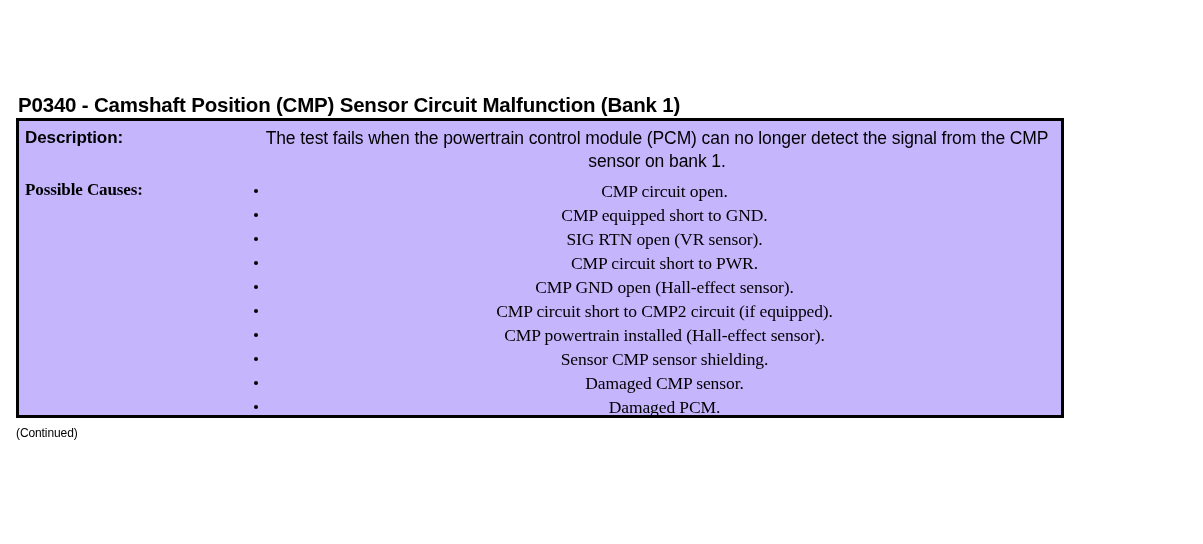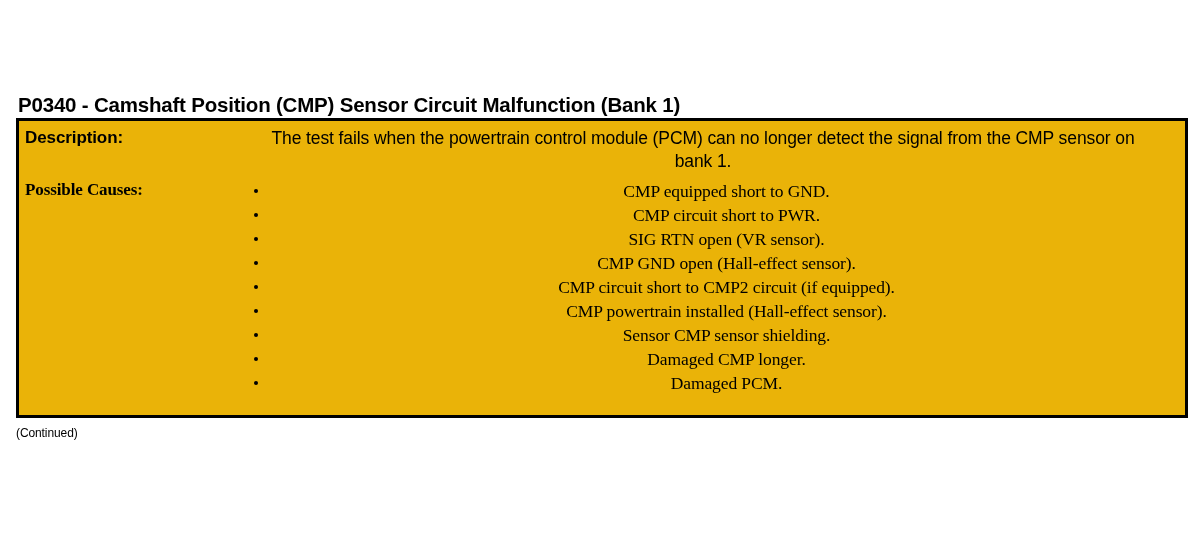--- a/index.html
+++ b/index.html
@@ -28,25 +28,25 @@
     white-space: nowrap;
     line-height: 22px;
     margin-top: 12px;
   }
 
   
   #fault-table {
     position: absolute;
     left: 16px;
     top: 118px;
-    width: 1172px;
+    width: 1048px;
     height: 300px;
     border: 3px solid #000000;
     box-sizing: border-box;
-    background: #eab308;
+    background: #c4b5fd;
   }
 
   .table-row {
     position: absolute;
     left: 0;
     right: 0;
     display: flex;
     align-items: flex-start;
   }
 
@@ -122,28 +122,29 @@
     <div class="row-label">Description:</div>
     <div class="row-content">
       <div id="description-text">The test fails when the powertrain control module (PCM) can no longer detect the signal from the CMP sensor on bank 1.</div>
     </div>
   </div>
 
   <div class="table-row" id="row-causes">
     <div class="row-label">Possible Causes:</div>
     <div class="row-content">
       <ul class="cause-list" id="cause-list">
+          <li><span class="bullet-dot"></span><span>CMP circuit open.</span></li>
           <li><span class="bullet-dot"></span><span>CMP equipped short to GND.</span></li>
+          <li><span class="bullet-dot"></span><span>SIG RTN open (VR sensor).</span></li>
           <li><span class="bullet-dot"></span><span>CMP circuit short to PWR.</span></li>
-          <li><span class="bullet-dot"></span><span>SIG RTN open (VR sensor).</span></li>
           <li><span class="bullet-dot"></span><span>CMP GND open (Hall-effect sensor).</span></li>
           <li><span class="bullet-dot"></span><span>CMP circuit short to CMP2 circuit (if equipped).</span></li>
           <li><span class="bullet-dot"></span><span>CMP powertrain installed (Hall-effect sensor).</span></li>
           <li><span class="bullet-dot"></span><span>Sensor CMP sensor shielding.</span></li>
-          <li><span class="bullet-dot"></span><span>Damaged CMP longer.</span></li>
+          <li><span class="bullet-dot"></span><span>Damaged CMP sensor.</span></li>
           <li><span class="bullet-dot"></span><span>Damaged PCM.</span></li>
         </ul>
     </div>
   </div>
 
 </div>
 
 <div id="continued-note">(Continued)</div>
 
 </body></html>

